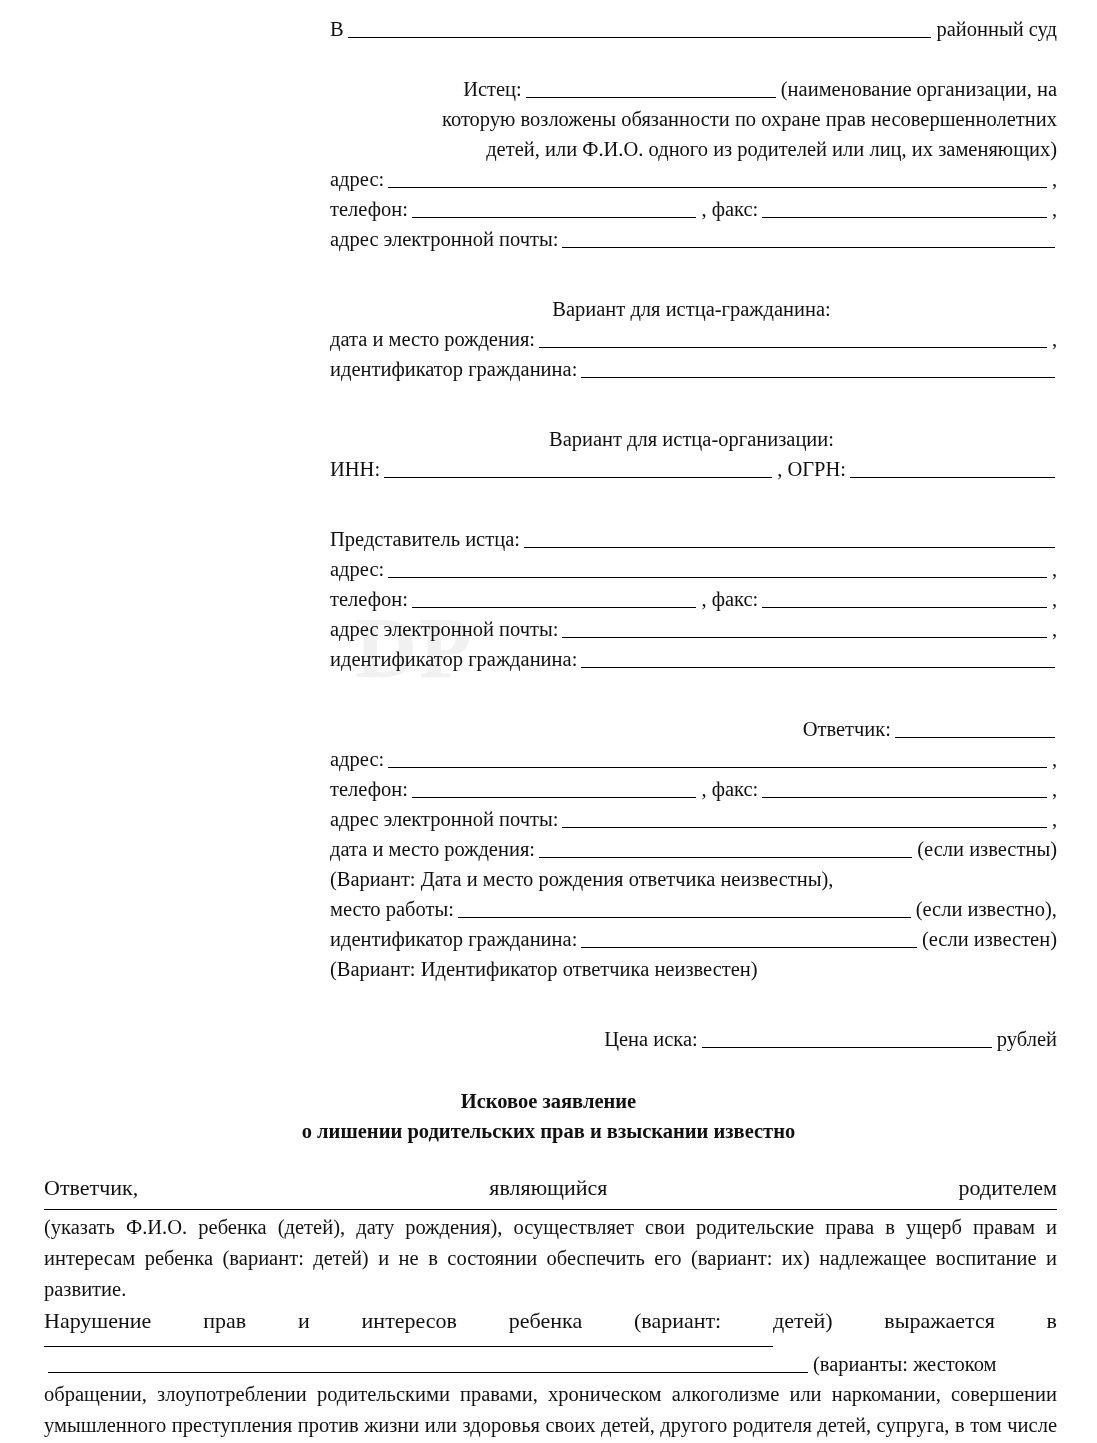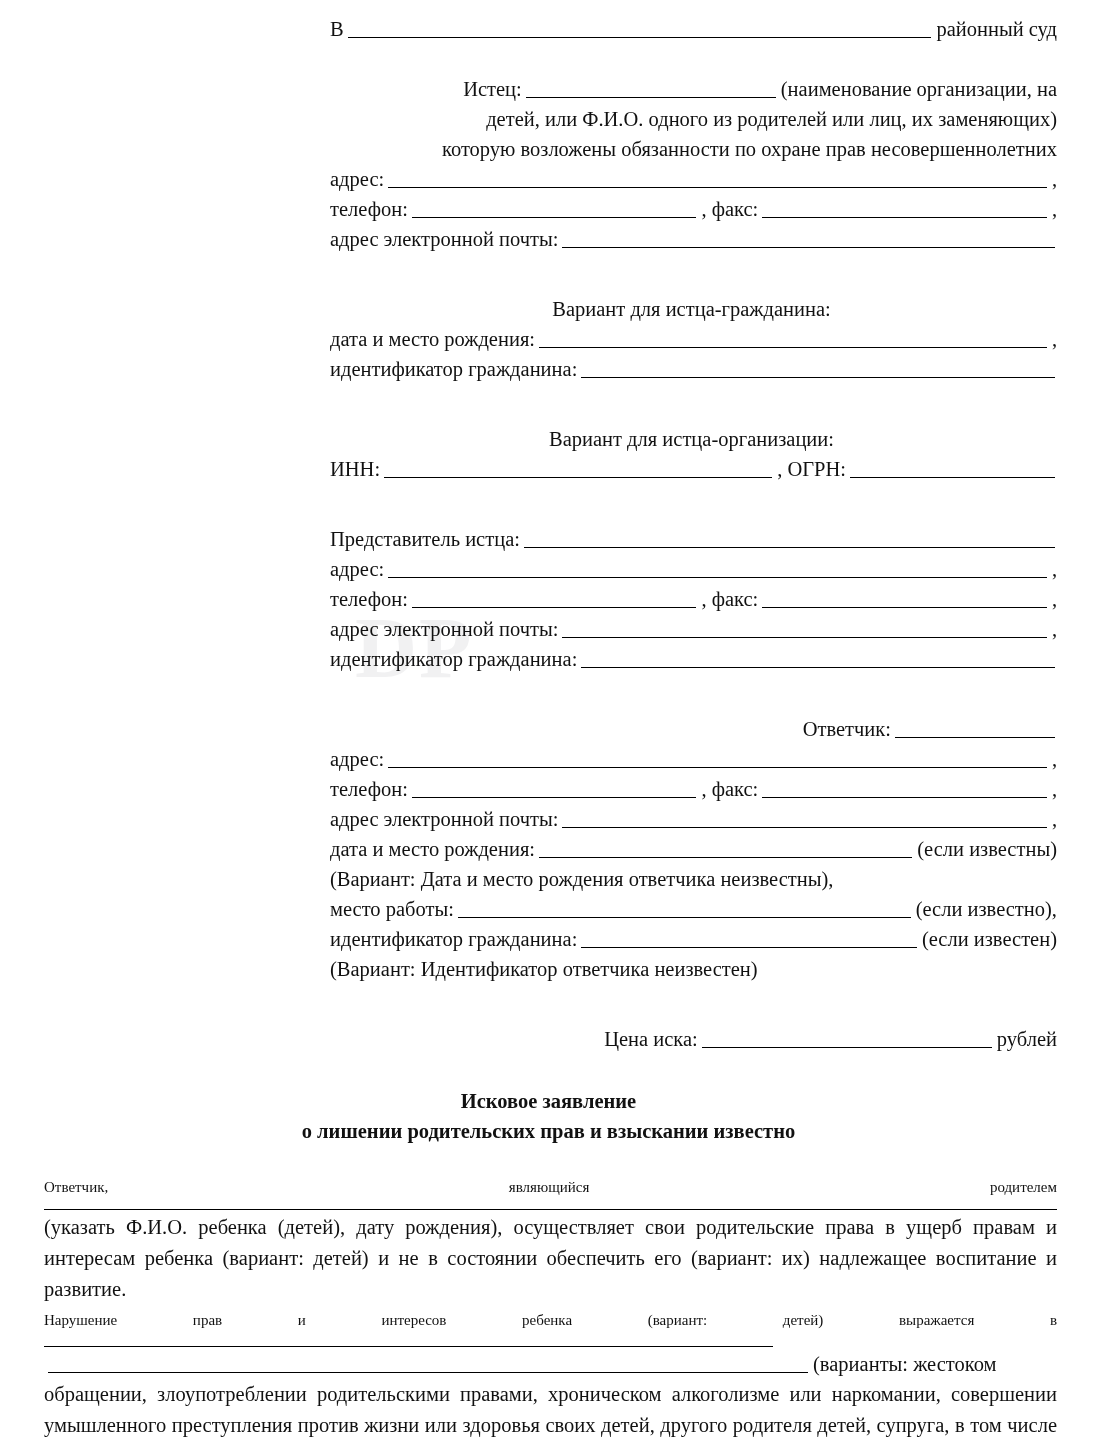--- a/index.html
+++ b/index.html
@@ -110,21 +110,21 @@
     line-height: 30px;
   }
 
   
   .body-wrap {
     margin-top: 26px;
     padding-left: 44px;
     padding-right: 40px;
   }
   .p-just {
-    font-size: 15px;
+    font-size: 22px;
     line-height: 31px;
     text-align: justify;
     text-align-last: justify;
     margin: 0;
   }
   .p-body {
     font-size: 20.5px;
     line-height: 31px;
     text-align: justify;
     margin: 0;
@@ -164,22 +164,22 @@
         <span class="tail">районный суд</span>
       </div>
 
       <div class="gap-md"></div>
 
       <div class="hrow justify-right">
         <span class="lbl">Истец:</span>
         <span class="fill w-lg"></span>
         <span class="tail">(наименование организации, на</span>
       </div>
+      <div class="note-lines">которую возложены обязанности по охране прав несовершеннолетних</div>
       <div class="note-lines">детей, или Ф.И.О. одного из родителей или лиц, их заменяющих)</div>
-      <div class="note-lines">которую возложены обязанности по охране прав несовершеннолетних</div>
 
       <div class="hrow">
         <span class="lbl">адрес:</span>
         <span class="fill"></span>
         <span class="tail">,</span>
       </div>
 
       <div class="hrow">
         <span class="lbl">телефон:</span>
         <span class="fill"></span>

